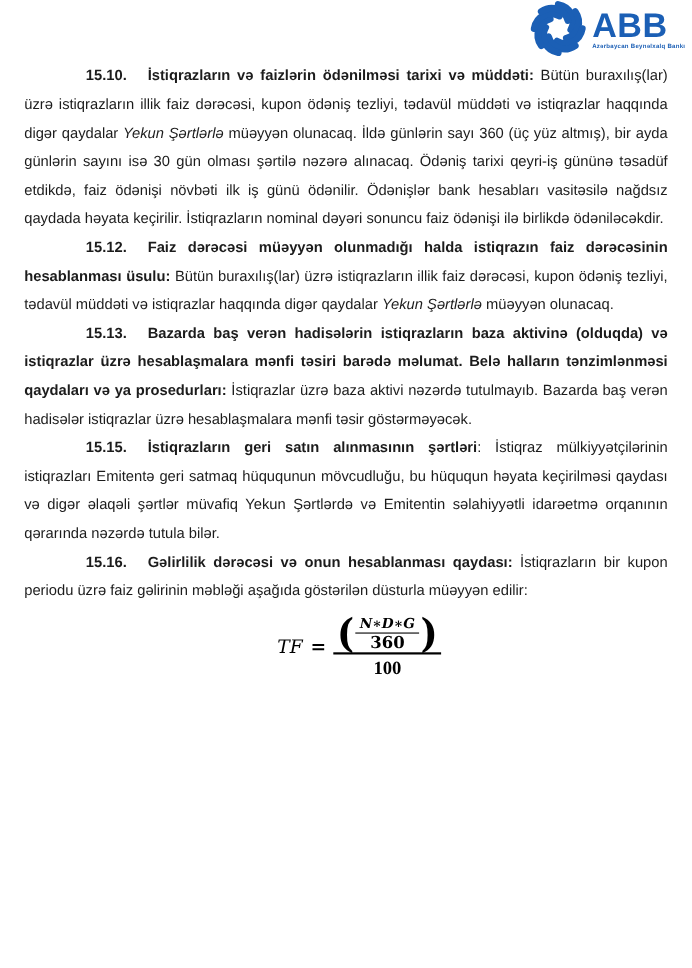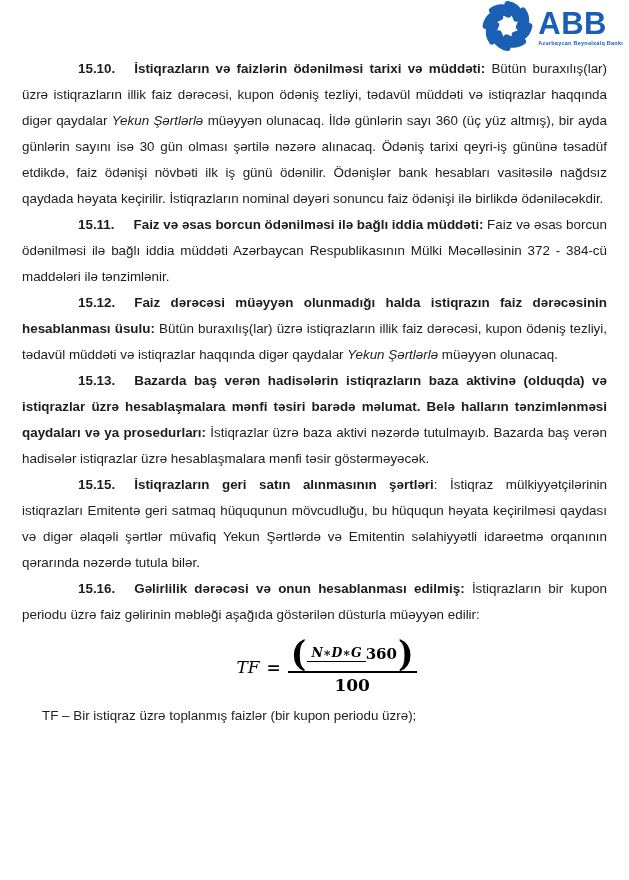--- a/index.html
+++ b/index.html
@@ -78,28 +78,28 @@
     align-items: center;
     border-bottom: 2px solid #000;
     padding: 0 3px 1px;
   }
   .f-paren {
     font-size: 33px;
     font-weight: bold;
     line-height: 1;
     transform: scaleY(1.1);
   }
-  .f-innerfrac { display: inline-flex; flex-direction: row; align-items: center; margin: 0 1px; }
+  .f-innerfrac { display: inline-flex; flex-direction: column; align-items: center; margin: 0 1px; }
   .f-inum {
     font-size: 12.5px; font-weight: bold; font-style: italic;
     border-bottom: 1.5px solid #000;
     padding: 0 4px 1px; line-height: 15px;
   }
   .f-iden { font-size: 15px; font-weight: bold; line-height: 15px; padding-top: 1px; }
-  .f-den { font-size: 17px; font-weight: bold; line-height: 21px; padding-top: 2px; }
+  .f-den { font-size: 17px; font-weight: bold; line-height: 21px; padding-top: 2px; font-family: Liberation Serif, serif; }
 
   .legend {
     font-size: 13.4px;
     line-height: 26px;
     text-indent: 20px;
     margin-top: 7px;
   }
 </style>
 </head>
 <body>
@@ -120,38 +120,36 @@
       </g>
     </svg>
     <div class="logo-textcol">
       <span class="logo-name">ABB</span>
       <span class="logo-tagline">Azərbaycan Beynəlxalq Bankı</span>
     </div>
   </div>
 
   <div class="content">
     <p class="para"><span class="run-num">15.10.</span><span class="run-b">İstiqrazların və faizlərin ödənilməsi tarixi və müddəti: </span><span class="run-r">Bütün buraxılış(lar) üzrə istiqrazların illik faiz dərəcəsi, kupon ödəniş tezliyi, tədavül müddəti və istiqrazlar haqqında digər qaydalar </span><span class="run-i">Yekun Şərtlərlə</span><span class="run-r"> müəyyən olunacaq. İldə günlərin sayı 360 (üç yüz altmış), bir ayda günlərin sayını isə 30 gün olması şərtilə nəzərə alınacaq. Ödəniş tarixi qeyri-iş gününə təsadüf etdikdə, faiz ödənişi növbəti ilk iş günü ödənilir. Ödənişlər bank hesabları vasitəsilə nağdsız qaydada həyata keçirilir. İstiqrazların nominal dəyəri sonuncu faiz ödənişi ilə birlikdə ödəniləcəkdir.</span></p>
-    <p class="para"><span class="run-num">15.11.</span><span class="run-b">Faiz və əsas borcun ödənilməsi ilə bağlı iddia müddəti: </span><span class="run-r">Faiz və əsas borcun ödənilməsi ilə bağlı iddia müddəti Azərbaycan Respublikasının Mülki Məcəlləsinin 372 - 384-cü maddələri ilə tənzimlənir.</span></p>
     <p class="para"><span class="run-num">15.12.</span><span class="run-b">Faiz dərəcəsi müəyyən olunmadığı halda istiqrazın faiz dərəcəsinin hesablanması üsulu: </span><span class="run-r">Bütün buraxılış(lar) üzrə istiqrazların illik faiz dərəcəsi, kupon ödəniş tezliyi, tədavül müddəti və istiqrazlar haqqında digər qaydalar </span><span class="run-i">Yekun Şərtlərlə</span><span class="run-r"> müəyyən olunacaq.</span></p>
     <p class="para"><span class="run-num">15.13.</span><span class="run-b">Bazarda baş verən hadisələrin istiqrazların baza aktivinə (olduqda) və istiqrazlar üzrə hesablaşmalara mənfi təsiri barədə məlumat. Belə halların tənzimlənməsi qaydaları və ya prosedurları: </span><span class="run-r">İstiqrazlar üzrə baza aktivi nəzərdə tutulmayıb. Bazarda baş verən hadisələr istiqrazlar üzrə hesablaşmalara mənfi təsir göstərməyəcək.</span></p>
     <p class="para"><span class="run-num">15.15.</span><span class="run-b">İstiqrazların geri satın alınmasının şərtləri</span><span class="run-r">: İstiqraz mülkiyyətçilərinin istiqrazları Emitentə geri satmaq hüququnun mövcudluğu, bu hüququn həyata keçirilməsi qaydası və digər əlaqəli şərtlər müvafiq Yekun Şərtlərdə və Emitentin səlahiyyətli idarəetmə orqanının qərarında nəzərdə tutula bilər.</span></p>
-    <p class="para"><span class="run-num">15.16.</span><span class="run-b">Gəlirlilik dərəcəsi və onun hesablanması edilmiş: </span><span class="run-r">İstiqrazların bir kupon periodu üzrə faiz gəlirinin məbləği aşağıda göstərilən düsturla müəyyən edilir:</span></p>
+    <p class="para"><span class="run-num">15.16.</span><span class="run-b">Gəlirlilik dərəcəsi və onun hesablanması qaydası: </span><span class="run-r">İstiqrazların bir kupon periodu üzrə faiz gəlirinin məbləği aşağıda göstərilən düsturla müəyyən edilir:</span></p>
 
     <div class="formula">
       <span class="f-lhs">TF</span>
       <span class="f-eq">=</span>
       <span class="f-frac">
         <span class="f-num">
           <span class="f-paren">(</span>
           <span class="f-innerfrac">
             <span class="f-inum">N∗D∗G</span>
             <span class="f-iden">360</span>
           </span>
           <span class="f-paren">)</span>
         </span>
         <span class="f-den">100</span>
       </span>
     </div>
 
-    <p class="legend">TF – Bir istiqraz üzrə toplanmış faizlər (bir kupon periodu üzrə);</p>
   </div>
 
 </div>
 
 </body></html>

